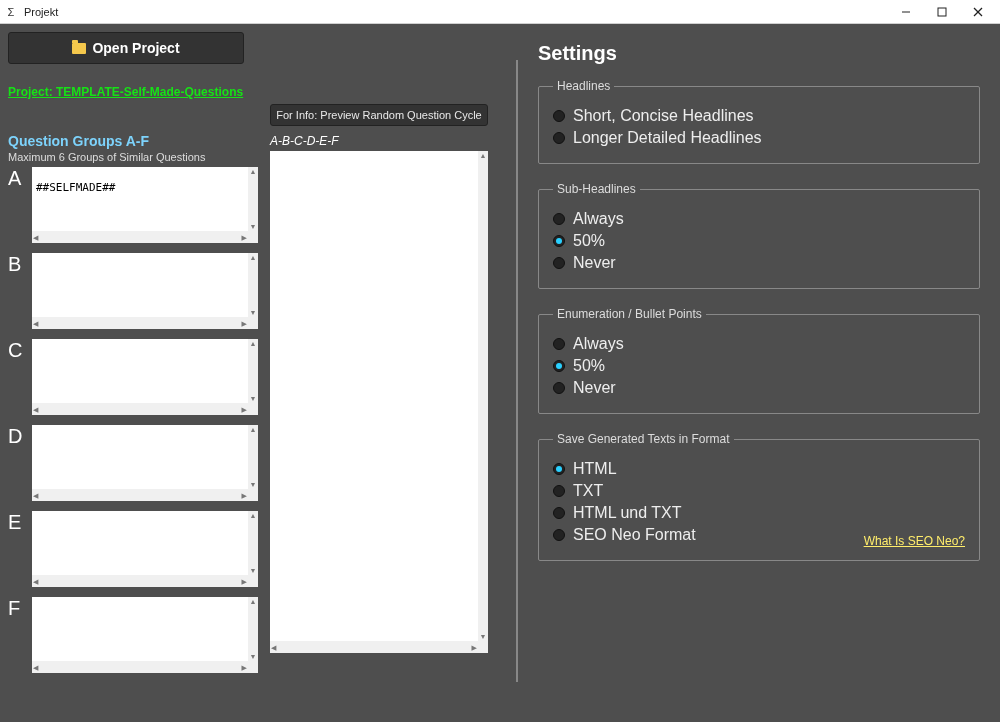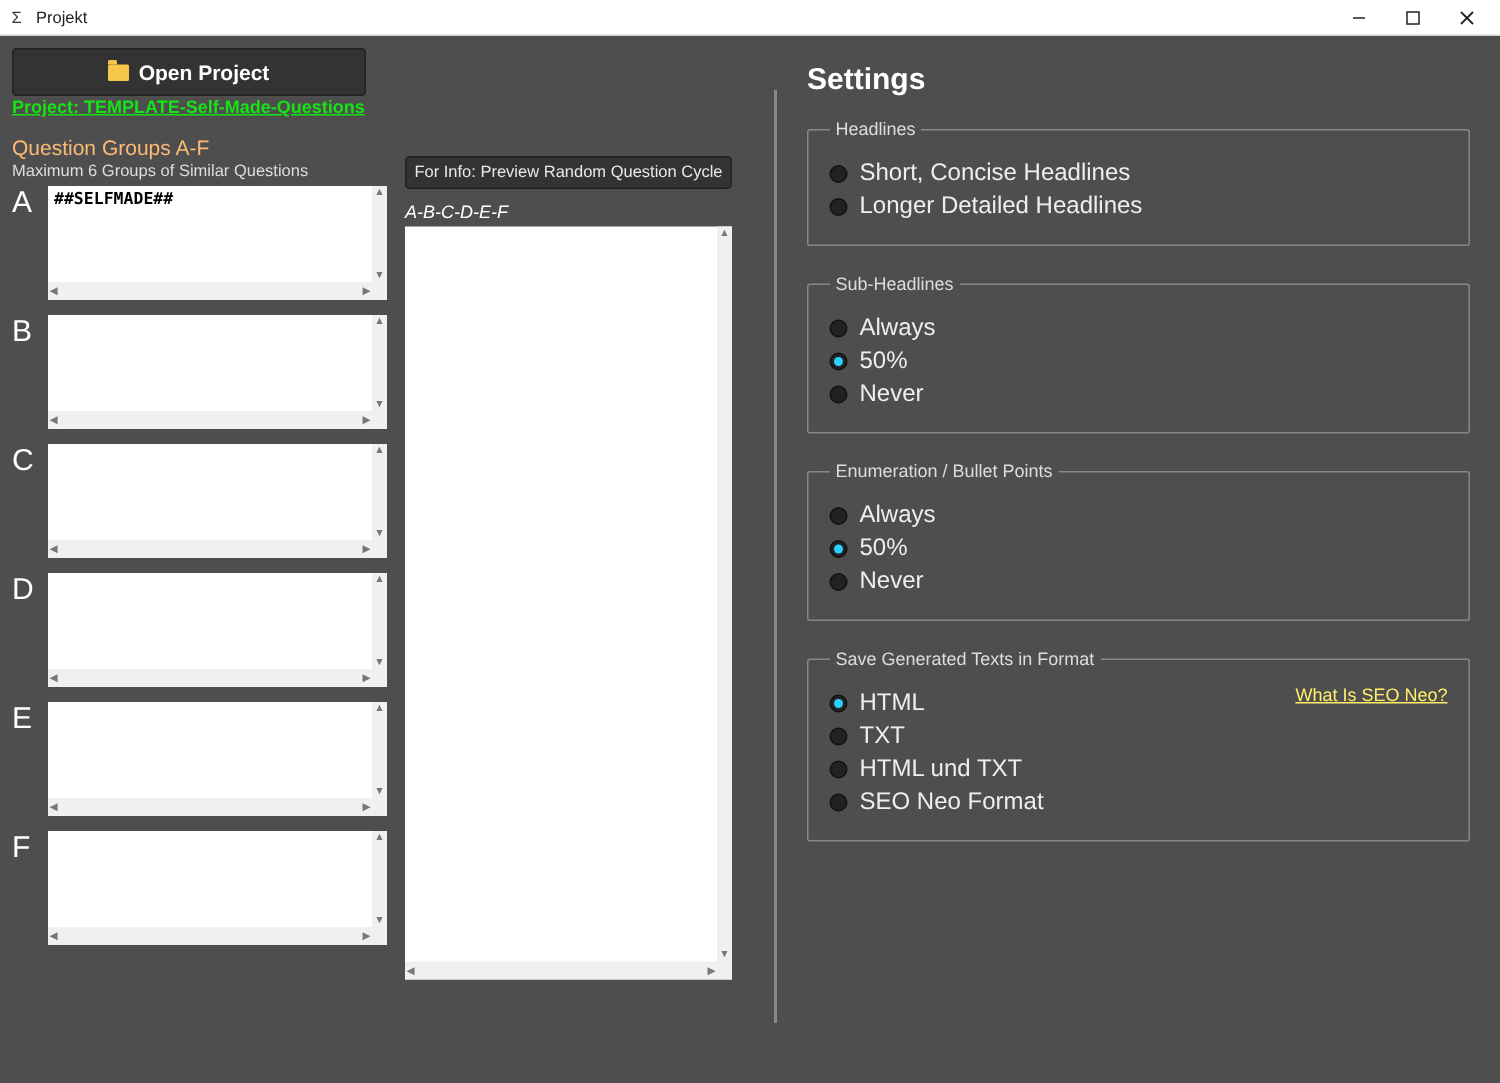--- a/index.html
+++ b/index.html
@@ -16,50 +16,50 @@
   .app { display: flex; height: 698px; background: #4e4e4e; }
   .left { width: 516px; padding: 8px; position: relative; }
   .divider { width: 2px; background: #888; margin-top: 36px; margin-bottom: 40px; }
   .right { flex: 1; padding: 12px 20px 8px 20px; border-radius: 32px; }
   
   
   .open-project-btn { width: 236px; height: 32px; background: #333; color: #fff; border: 1px solid #222; border-radius: 3px; font-size: 14px; font-weight: bold; display: flex; align-items: center; justify-content: center; gap: 6px; cursor: pointer; }
   .folder-icon { width: 14px; height: 11px; background: #f5c84c; border-radius: 1px; position: relative; }
   .folder-icon::before { content:""; position:absolute; top:-3px; left:0; width:6px; height:3px; background:#f5c84c; border-radius:1px 1px 0 0; }
   
-  .project-line { color: #16e216; font-size: 12px; font-weight: bold; margin-top: 0; text-decoration: underline; }
-  
-  .groups-title { color: #fdba74; font-size: 14px; font-weight: normal; margin-top: 12px; }
+  .project-line { color: #16e216; font-size: 12px; font-weight: bold; margin-top: 21px; text-decoration: underline; }
+  
+  .groups-title { color: #7dd3fc; font-size: 14px; font-weight: bold; margin-top: 34px; }
   .groups-sub { color: #ddd; font-size: 11px; margin-top: 2px; }
   
   .groups-wrap { margin-top: 4px; }
   .group-row { display: flex; align-items: flex-start; margin-bottom: 10px; }
   .group-letter { width: 24px; color: #fff; font-size: 20px; line-height: 22px; font-weight: normal; }
   .group-box { flex: 1; height: 76px; background: #fff; position: relative; }
-  .group-content { position:absolute; top:0; left:0; right:10px; bottom:12px; padding: 2px 4px; font-family: monospace; font-size: 11px; color:#000; overflow:hidden;font-weight:bold; }
+  .group-content { position:absolute; top:0; left:0; right:10px; bottom:12px; padding: 14px 4px; font-family: monospace; font-size: 11px; color:#000; overflow:hidden; }
   .scroll-v { position:absolute; right:0; top:0; width:10px; bottom:12px; background:#f0f0f0; display:flex; flex-direction:column; justify-content:space-between; align-items:center; }
   .scroll-h { position:absolute; left:0; right:10px; bottom:0; height:12px; background:#f0f0f0; display:flex; justify-content:space-between; align-items:center; }
   .scroll-corner { position:absolute; right:0; bottom:0; width:10px; height:12px; background:#f0f0f0; }
   .arrow { font-size:7px; color:#777; line-height:1; padding:1px; }
   
   
   .preview-col { position: absolute; left: 270px; top: 80px; width: 220px; }
   .preview-btn { width: 218px; height: 22px; background: #333; color: #e8e8e8; border: 1px solid #222; border-radius: 3px; font-size: 11px; display:flex; align-items:center; justify-content:center; cursor:pointer; }
   .preview-label { color: #fff; font-size: 12px; margin-top: 8px; font-style: italic; }
   .preview-box { width: 218px; height: 502px; background:#fff; position:relative; margin-top:3px; }
   
   
   .settings-title { color:#fff; font-size: 20px; font-weight: bold; margin-top: 6px; margin-bottom: 14px; }
   fieldset { border: 1px solid #888; border-radius: 2px; padding: 10px 14px 12px 14px; margin-bottom: 18px; }
   legend { color: #ddd; font-size: 12px; padding: 0 4px; }
   .radio-row { display:flex; align-items:center; margin: 4px 0; font-size: 16px; color: #eee; }
   .radio { width: 12px; height: 12px; border-radius: 50%; background: #222; border: 1px solid #111; margin-right: 8px; display:flex; align-items:center; justify-content:center; }
   .radio.checked::after { content:""; width:6px; height:6px; border-radius:50%; background:#2ad0ff; }
   .seo-link { color: #ffed6b; font-size: 12px; text-decoration: underline; }
-  .format-row { display:flex; justify-content:space-between; }
+  .format-row { display:flex; justify-content:space-between; align-items:flex-end; }
 </style>
 </head>
 <body>
 
 <div class="titlebar">
   <span class="titlebar-icon">Σ</span>
   <span class="titlebar-text">Projekt</span>
   <div class="winbtn">
     <svg width="10" height="10">
         <line x1="1" y1="5" x2="9" y2="5" stroke="#222" stroke-width="1"></line>

